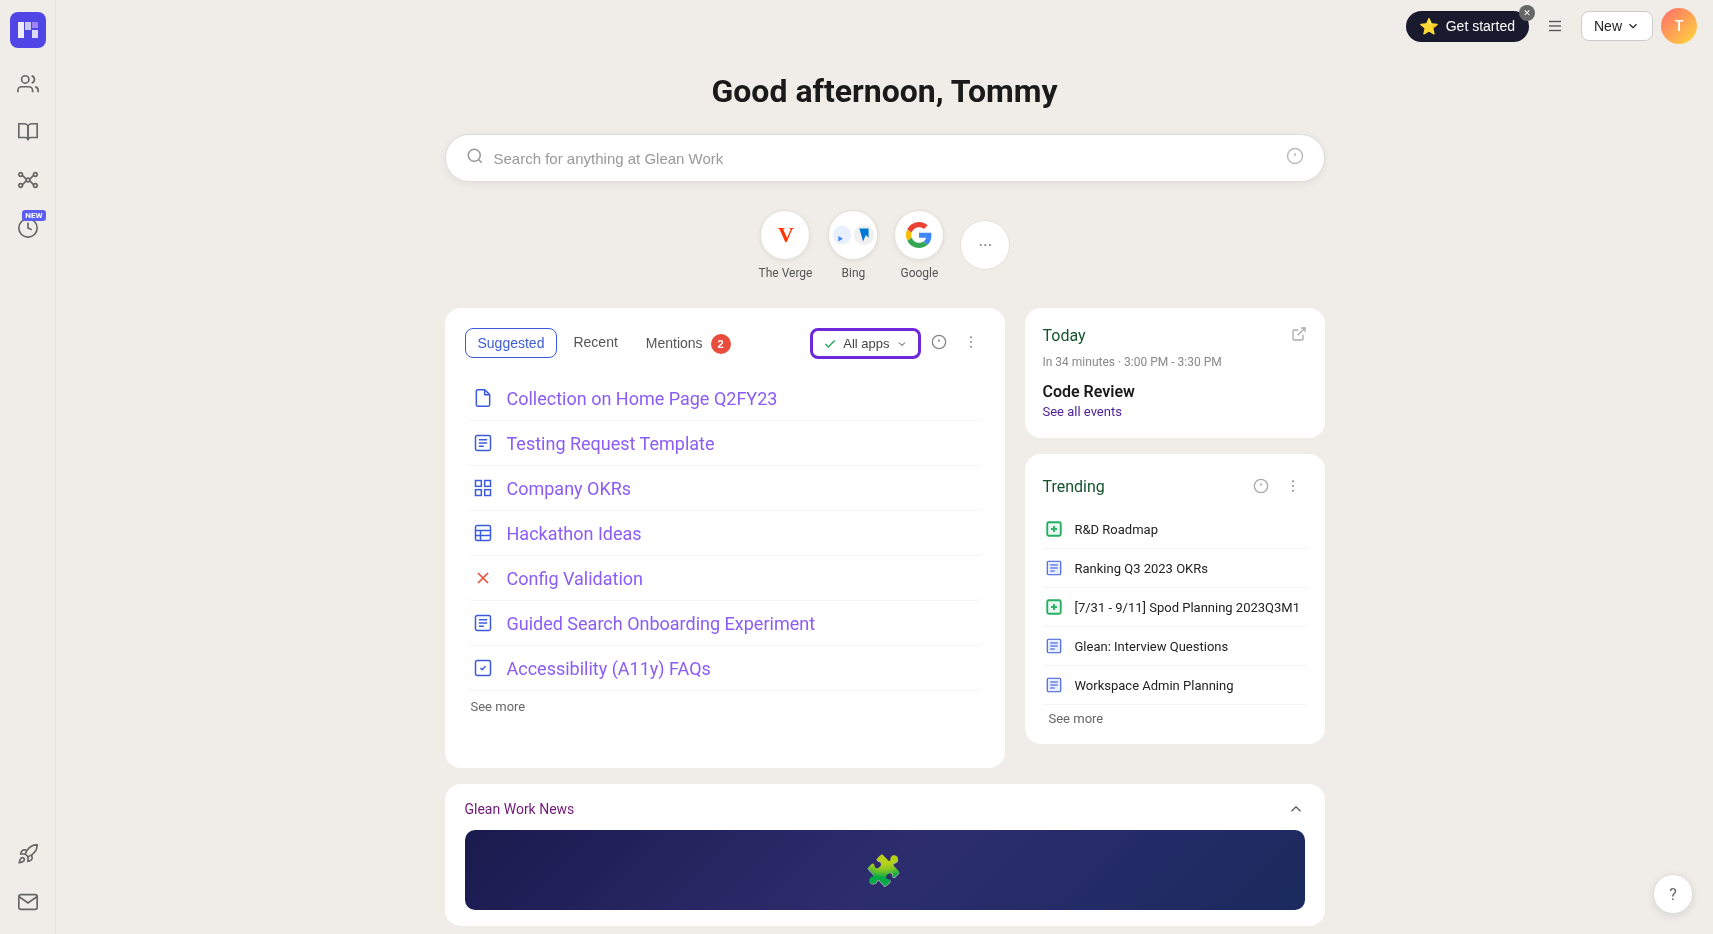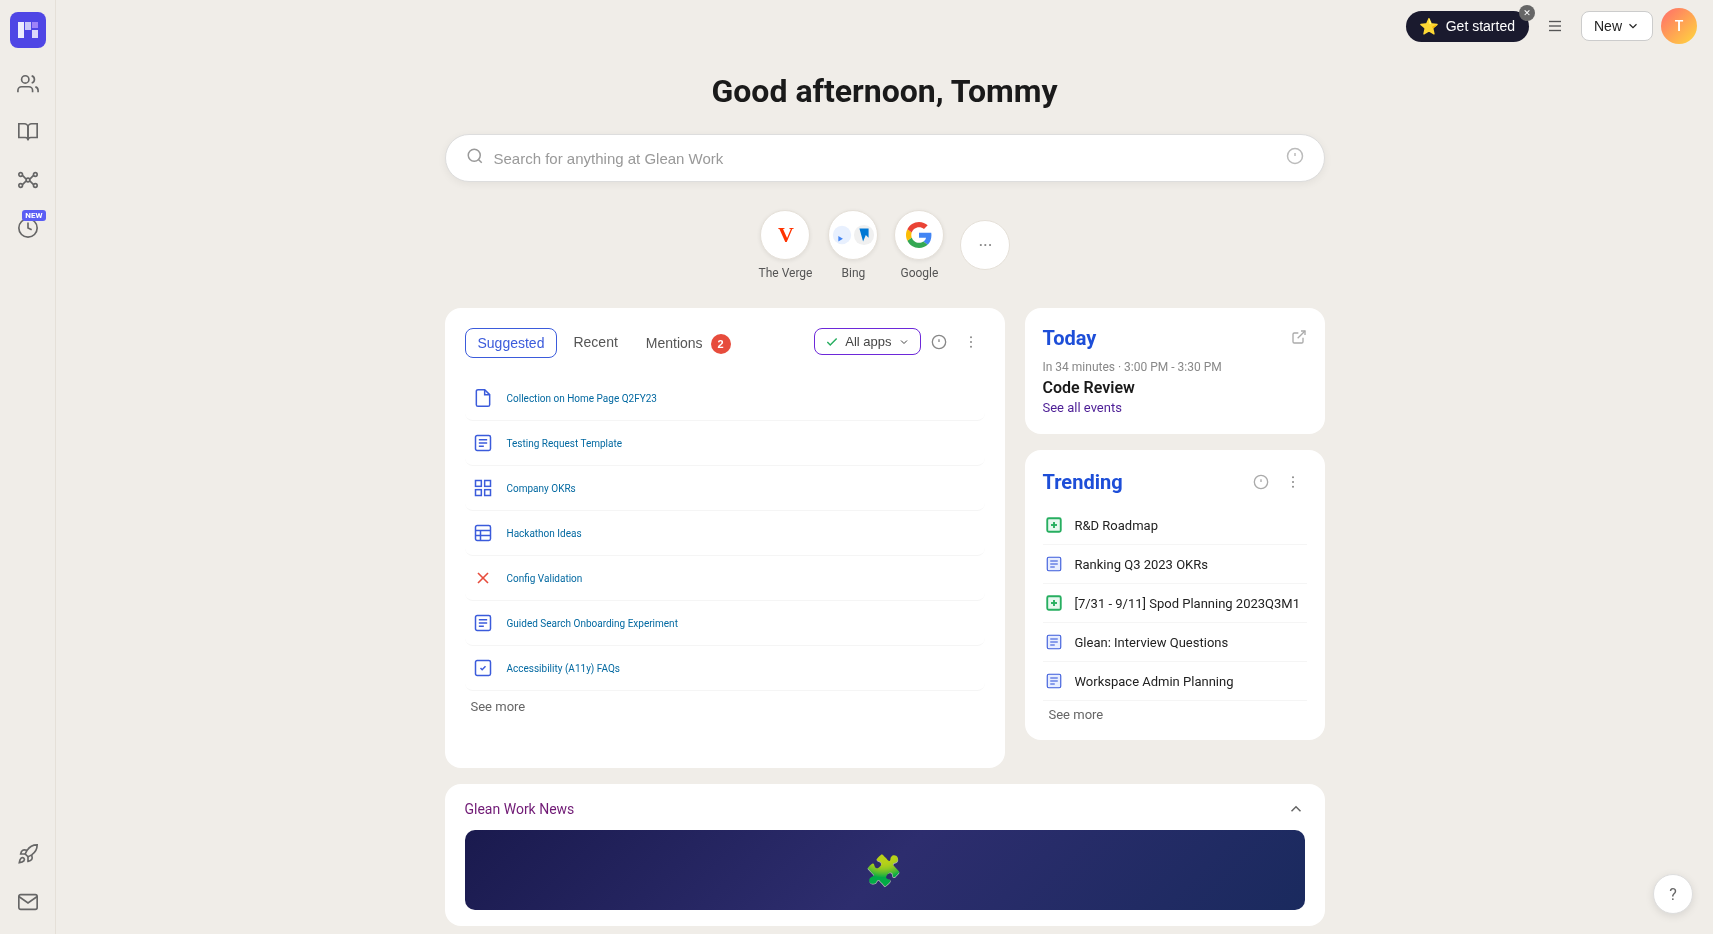--- a/index.html
+++ b/index.html
@@ -290,21 +290,21 @@
       border-radius: 50%;
       font-size: 11px;
       font-weight: 600;
       margin-left: 4px;
     }
     .tabs-spacer { flex: 1; }
     .filter-btn {
       display: flex;
       align-items: center;
       gap: 6px;
-      border: 1px solid #6d28d9;
+      border: 3px solid #6d28d9;
       background: white;
       border-radius: 8px;
       padding: 5px 10px;
       font-size: 13px;
       cursor: pointer;
       color: #444;
     }
     .icon-btn-sm {
       width: 28px;
       height: 28px;
@@ -332,22 +332,22 @@
     .item-icon {
       width: 24px;
       height: 24px;
       display: flex;
       align-items: center;
       justify-content: center;
       flex-shrink: 0;
       font-size: 16px;
     }
     .item-text {
-      font-size: 10px;
-      color: #0369a1;
+      font-size: 18px;
+      color: #8b5cf6;
       text-align: center;
     }
     .see-more {
       font-size: 13px;
       color: #666;
       cursor: pointer;
       padding: 8px 6px 0;
     }
 
     
@@ -365,34 +365,34 @@
       padding: 18px;
     }
 
     .card-header {
       display: flex;
       align-items: center;
       justify-content: space-between;
       margin-bottom: 10px;
     }
     .card-title {
-      font-size: 20px;
-      font-weight: 700;
-      color: #1d4ed8;
+      font-size: 16px;
+      font-weight: 400;
+      color: #14532d;
     }
     .external-link-icon {
       color: #aaa;
       cursor: pointer;
       font-size: 14px;
     }
 
     .event-time {
       font-size: 12px;
       color: #888;
-      margin-bottom: 4px;
+      margin-bottom: 13px;
     }
     .event-title {
       font-size: 16px;
       font-weight: 600;
       color: #1a1a1a;
     }
     .see-all-events {
       font-size: 13px;
       color: #4c1d95;
       cursor: pointer;

